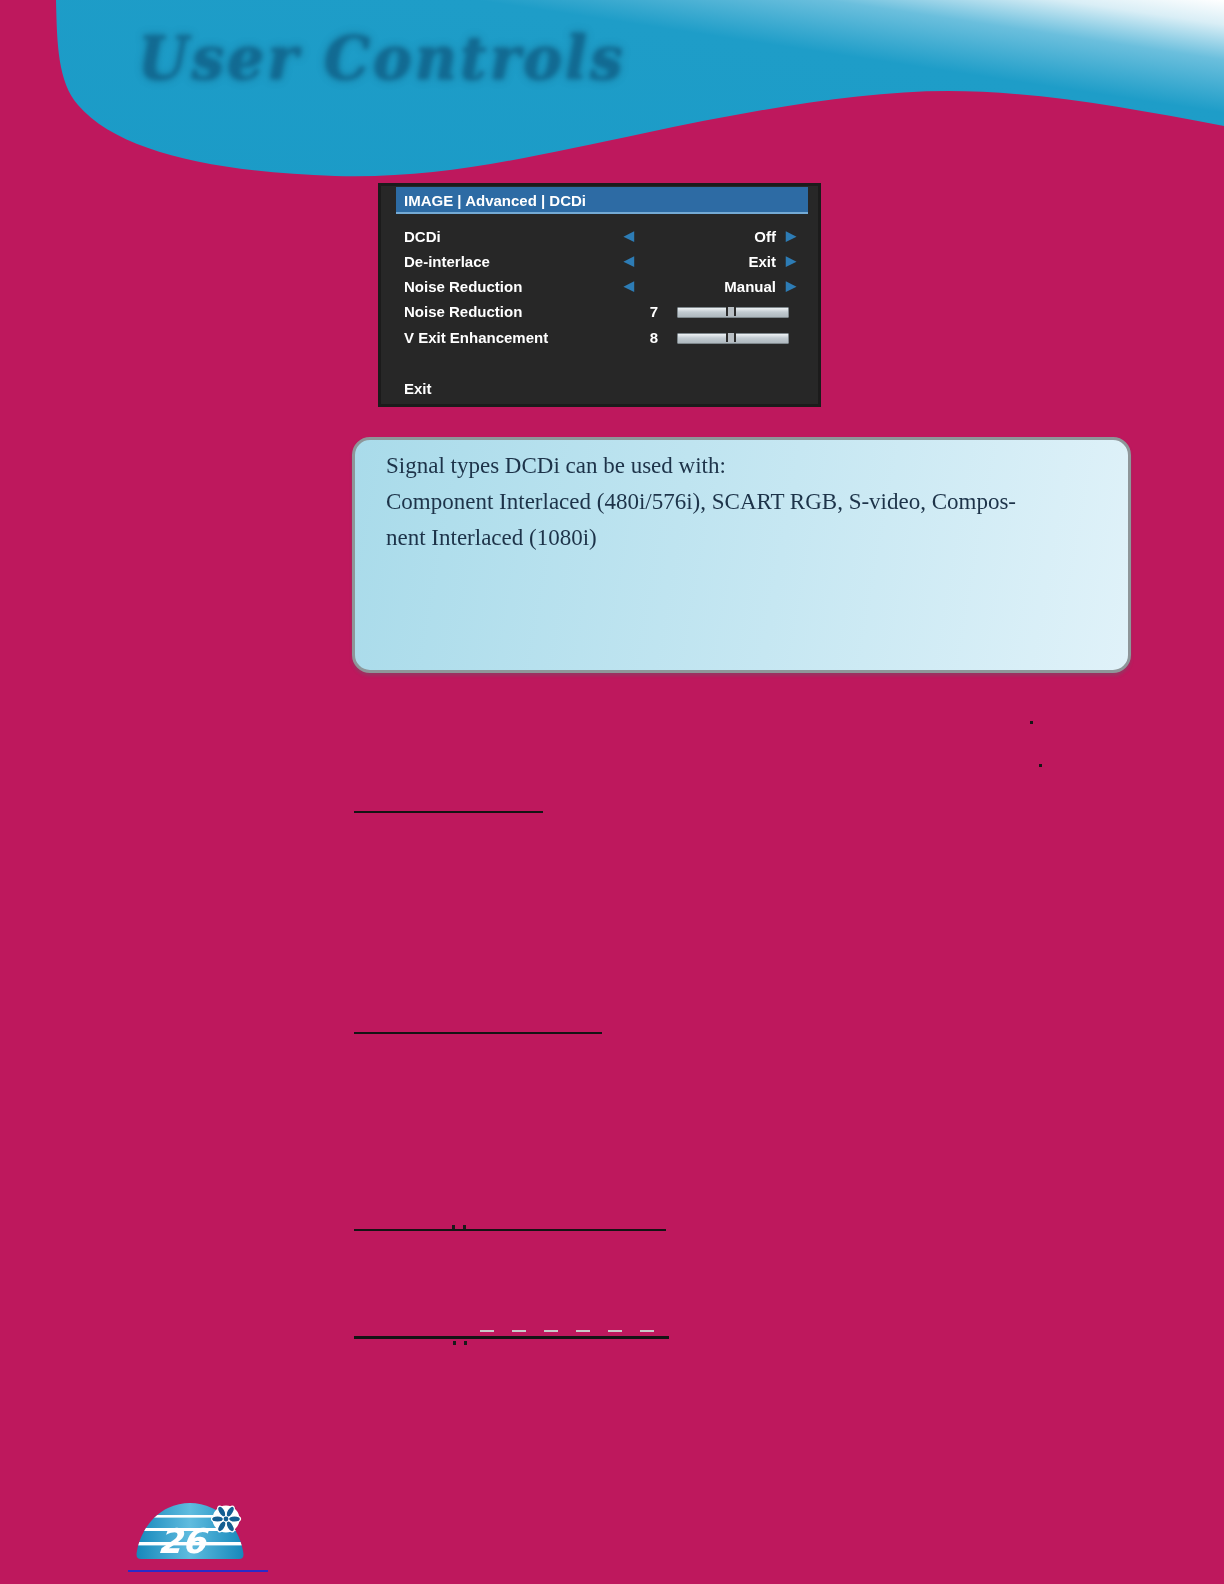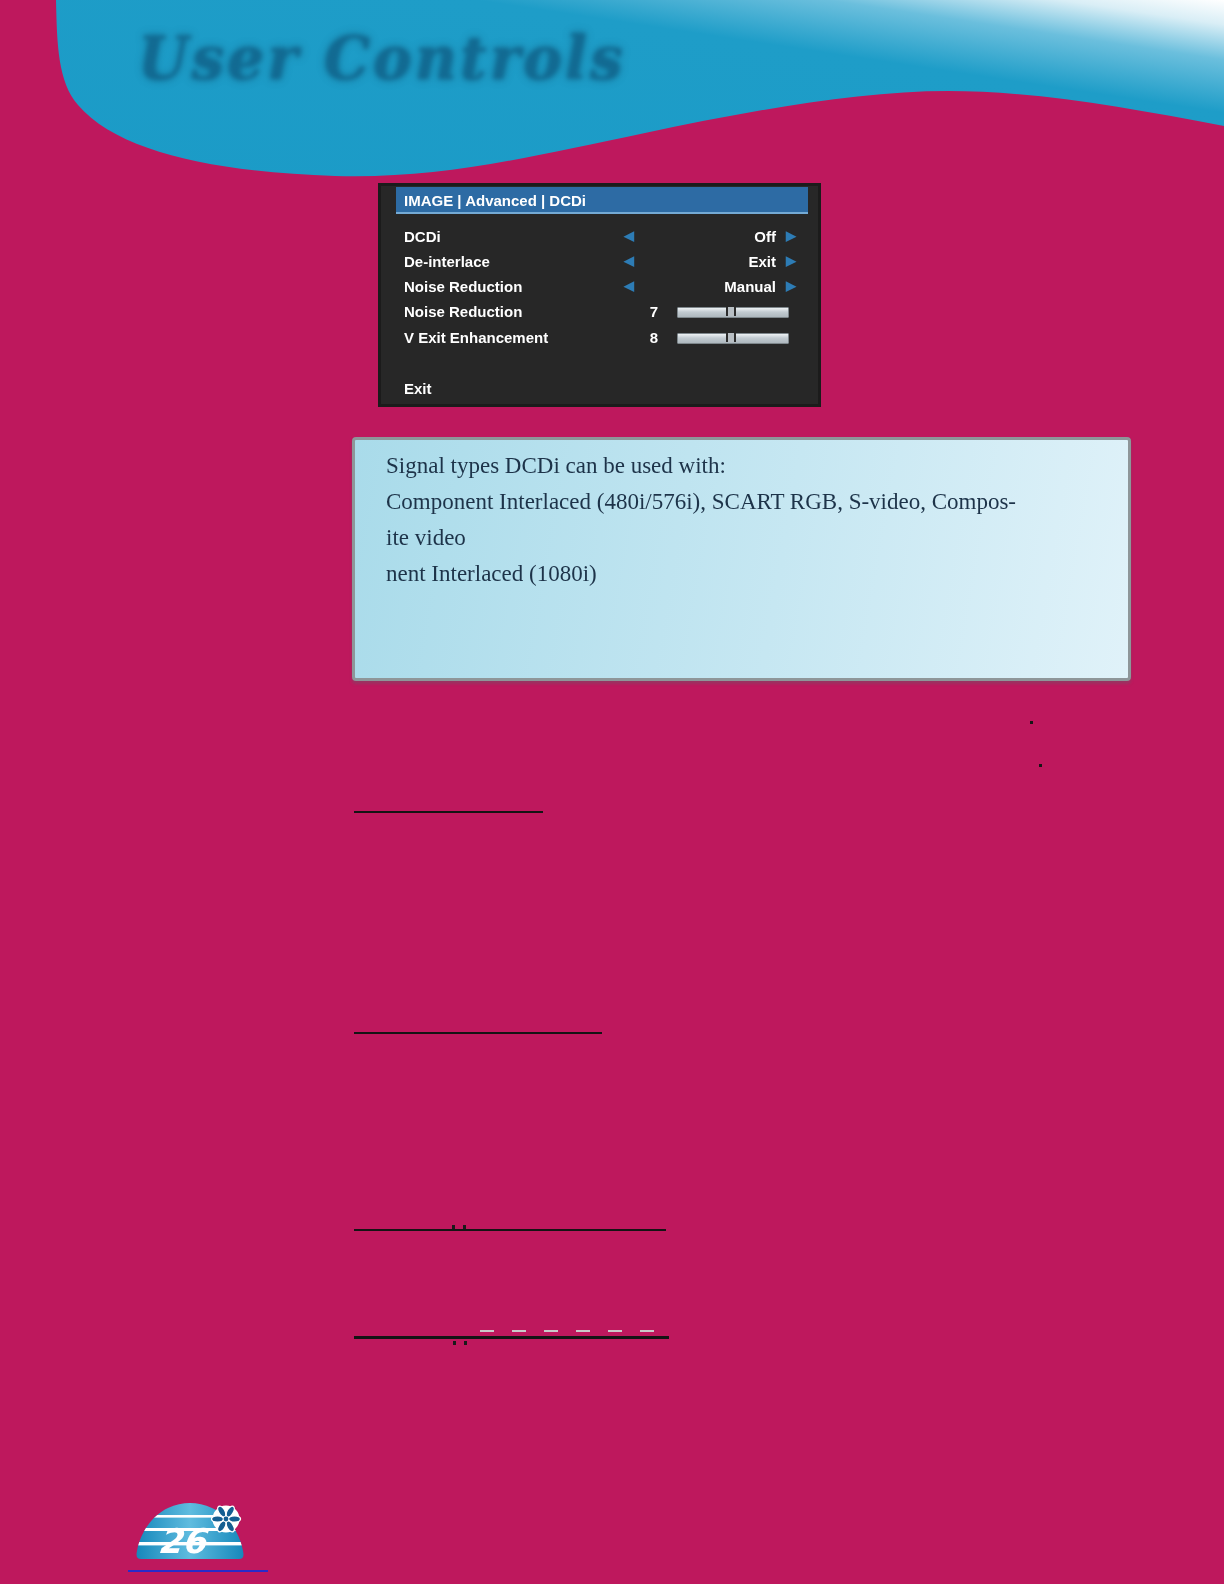--- a/index.html
+++ b/index.html
@@ -31,25 +31,25 @@
   .slider-track{position:absolute;left:281px;top:6px;width:110px;height:9px;
        background:linear-gradient(#eef2f4,#c2cbd1 45%,#aeb8be);
        border:1px solid #7e878c;border-radius:1px;}
   .slider-thumb{position:absolute;top:-1px;width:6px;height:9px;background:#b8bfc4;
        border-left:2px solid #2c2c2c;border-right:2px solid #2c2c2c;}
   .r0{top:43px;} .r1{top:68px;} .r2{top:93px;} .r3{top:118px;}
   .r4{top:144px;} .r5{top:169px;} .r6{top:195px;}
 
   
   #note{position:absolute;left:352px;top:437px;width:742px;height:218px;
-       border:3px solid #8e9699;border-radius:4px;box-sizing:content-box;
+       border:3px solid #8e9699;border-radius:18px;box-sizing:content-box;
        background:linear-gradient(100deg,#a9dbea 0%,#c6e7f2 55%,#e0f2f9 100%);
        box-shadow:0 3px 3px rgba(90,100,105,.35);
        font-family:"Liberation Serif",serif;font-size:23px;line-height:36px;
-       color:#1d3349;padding:8px 0 12px 31px;overflow:hidden;}
+       color:#1d3349;padding:8px 0 4px 31px;overflow:hidden;}
   #note div{white-space:nowrap;}
 
   
   .dot{position:absolute;width:3px;height:3px;background:#161616;}
   .underline{position:absolute;background:#141414;}
   .comma-mark{position:absolute;width:3px;height:4px;background:#1a1a1a;}
   .ghost-dash{position:absolute;height:2px;background:#c9c9c9;}
 
   
   #footer-logo{position:absolute;left:135px;top:1502px;width:110px;height:60px;}
@@ -118,21 +118,20 @@
 
 
     <div class="osd-row r6">
       <span class="lbl">Exit</span>
     </div>
   </div>
 
   <div id="note">
     <div>Signal types DCDi can be used with:</div>
     <div>Component Interlaced (480i/576i), SCART RGB, S-video, Compos-</div>
-    <div>ite video</div>
     <div>nent Interlaced (1080i)</div>
   </div>
 
   <div class="dot" style="left:1030px;top:721px;"></div>
   <div class="dot" style="left:1039px;top:764px;"></div>
 
   <div class="underline" style="left:354px;top:811px;width:189px;height:2px;"></div>
   <div class="underline" style="left:354px;top:1032px;width:248px;height:2px;"></div>
   <div class="underline" style="left:354px;top:1229px;width:312px;height:2px;"></div>
   <div class="comma-mark" style="left:452px;top:1225px;"></div>

